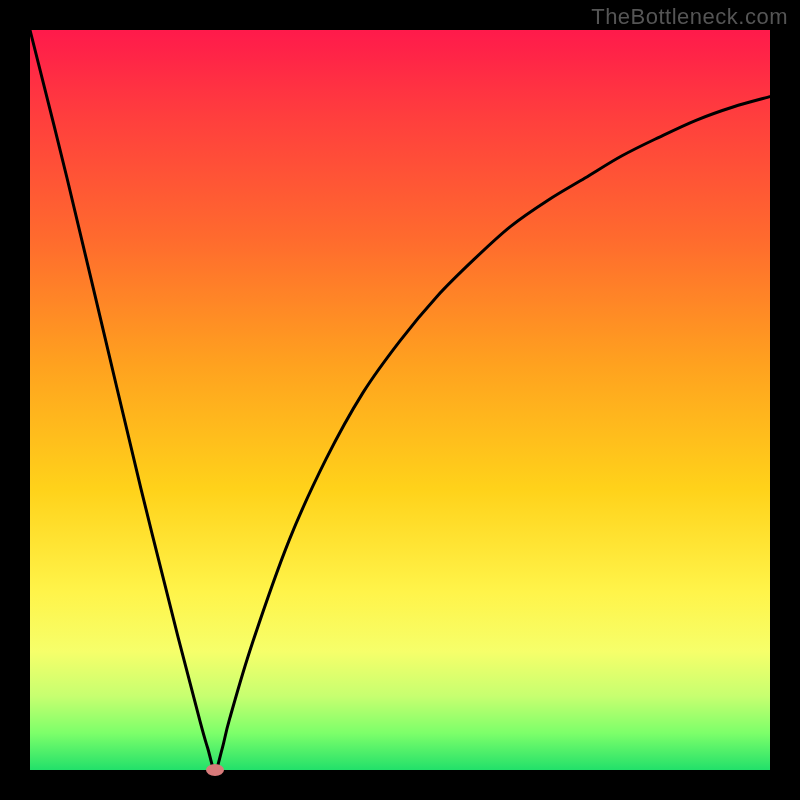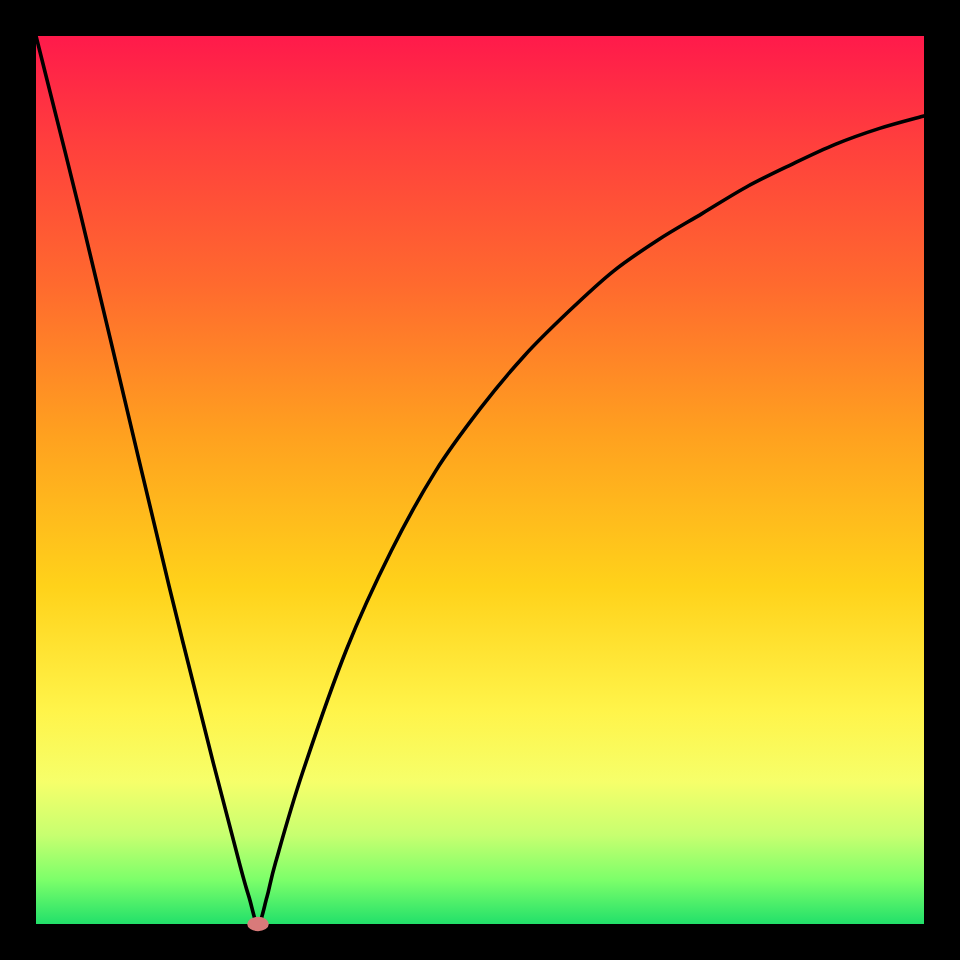--- a/index.html
+++ b/index.html
@@ -54,20 +54,21 @@
   }
   .dot {
     fill: #d87a7a;
   }
 </style>
 </head>
 <body>
 
 <div class="frame">
 
+  <div class="watermark">TheBottleneck.com</div>
 
   <div class="plot-area">
     <svg class="curve" viewBox="0 0 740 740" preserveAspectRatio="none">
       <path id="curvePath" fill="none" stroke="#000" stroke-width="3" stroke-linejoin="round" stroke-linecap="round" d="M 0,0 C 6.166666666666667,24.666666666666668 24.666666666666664,97.43333333333334 37,148 C 49.333333333333336,198.56666666666666 61.666666666666664,251.60000000000002 74,303.40000000000003 C 86.33333333333333,355.20000000000005 98.66666666666667,408.23333333333335 111,458.8 C 123.33333333333333,509.3666666666667 138.13333333333333,567.9499999999999 148,606.8 C 157.86666666666667,645.65 165.26666666666668,673.4 170.20000000000002,691.9 C 175.13333333333335,710.4 175.13333333333333,709.7833333333333 177.6,717.8 C 180.06666666666666,725.8166666666666 182.53333333333333,740 185,740 C 187.46666666666667,740 189.93333333333334,726.4333333333333 192.4,717.8 C 194.86666666666667,709.1666666666666 194.86666666666667,705.4666666666667 199.8,688.2 C 204.73333333333335,670.9333333333334 212.13333333333333,643.8000000000001 222,614.2 C 231.86666666666667,584.6 246.66666666666666,541.4333333333334 259,510.6 C 271.3333333333333,479.76666666666665 283.6666666666667,453.8666666666667 296,429.2 C 308.3333333333333,404.5333333333333 320.6666666666667,382.3333333333333 333,362.59999999999997 C 345.3333333333333,342.8666666666666 357.66666666666663,326.83333333333337 370,310.8 C 382.33333333333337,294.76666666666665 394.66666666666674,279.96666666666664 407.00000000000006,266.4 C 419.33333333333337,252.83333333333331 431.6666666666667,241.1166666666667 444,229.40000000000003 C 456.3333333333333,217.68333333333337 468.6666666666667,205.9666666666667 481,196.10000000000002 C 493.3333333333333,186.23333333333335 505.6666666666667,178.2166666666666 518,170.19999999999993 C 530.3333333333334,162.18333333333325 542.6666666666666,155.39999999999998 555,148 C 567.3333333333334,140.60000000000002 579.6666666666666,132.5833333333334 592,125.80000000000007 C 604.3333333333334,119.01666666666675 616.6666666666666,113.22000000000008 629,107.30000000000007 C 641.3333333333334,101.38000000000005 653.6666666666666,95.33666666666664 666,90.27999999999997 C 678.3333333333334,85.2233333333333 690.6666666666666,80.9066666666667 703,76.96000000000004 C 715.3333333333334,73.01333333333338 733.8333333333334,68.3266666666667 740,66.60000000000002"></path>
       <ellipse id="minDot" class="dot" rx="9" ry="6" cx="185" cy="740"></ellipse>
     </svg>
   </div>
 
 </div>
 

